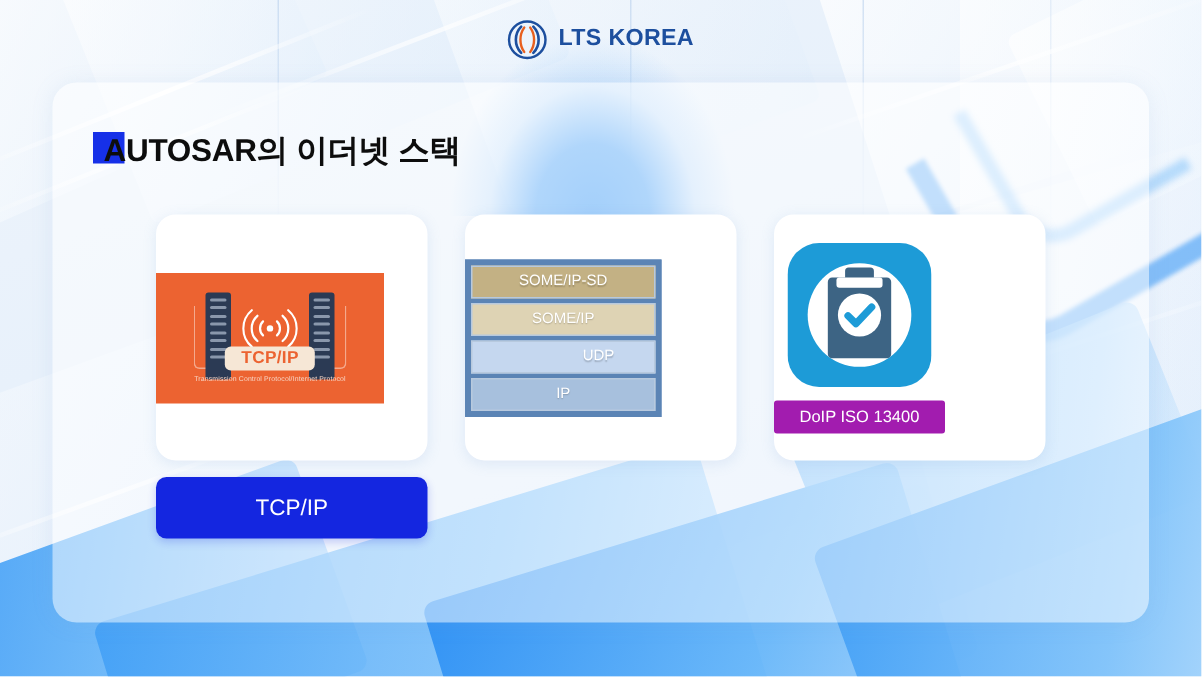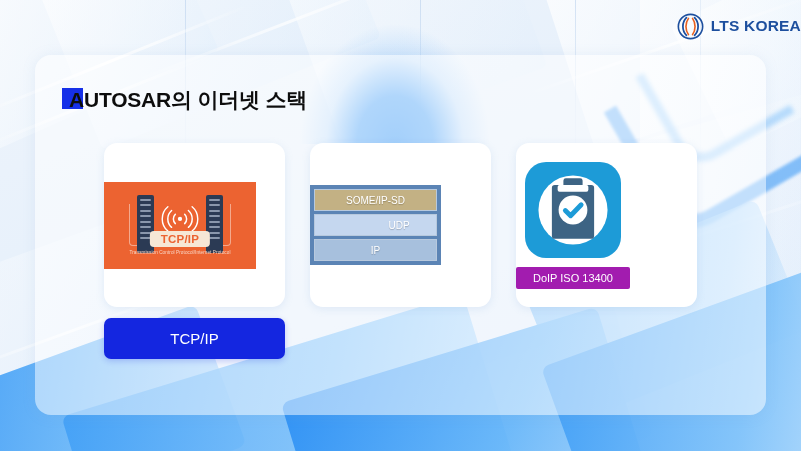--- a/index.html
+++ b/index.html
@@ -104,21 +104,21 @@
   }
 
   .glassbar {
     position: absolute; left: 640px; top: 0; width: 160px; height: 451px;
     background: linear-gradient(100deg, rgba(255,255,255,0.55), rgba(230,242,254,0.25));
   }
 
   
   .header {
     position: absolute; left: 0; top: 0; width: 801px; height: 52px;
-    display: flex; align-items: center; justify-content: flex-end;
+    display: flex; align-items: center; justify-content: center;
   }
   .logo-wrap { display: flex; align-items: center; gap: 7px; }
   .logo-mark { width: 27px; height: 27px; display: block; }
   .logo-text {
     font-size: 15.5px; font-weight: bold; letter-spacing: .2px;
     color: #1d4f9e; white-space: nowrap;
   }
 
   
   .panel {
@@ -307,20 +307,21 @@
           <path d="M33 3 A17 17 0 0 1 33 29" fill="none" stroke="#ffffff" stroke-width="1.5" stroke-linecap="round"></path>
         </svg>
         <span class="tcp-badge">TCP/IP</span>
         <span class="tcp-sub">Transmission Control Protocol/Internet Protocol</span>
       </div>
     </div>
 
     <div class="card">
       <div class="stack">
         <div class="layer l0">SOME/IP-SD</div>
+        <div class="layer l1">SOME/IP</div>
         <div class="layer l2">UDP</div>
         <div class="layer l3">IP</div>
       </div>
     </div>
 
     <div class="card">
       <div class="doip-wrap">
         <svg class="doip-icon" viewBox="0 0 100 100">
           <rect x="0" y="0" width="100" height="100" rx="22" fill="#1d9bd7"></rect>
           <circle cx="50" cy="50" r="36" fill="#ffffff"></circle>

